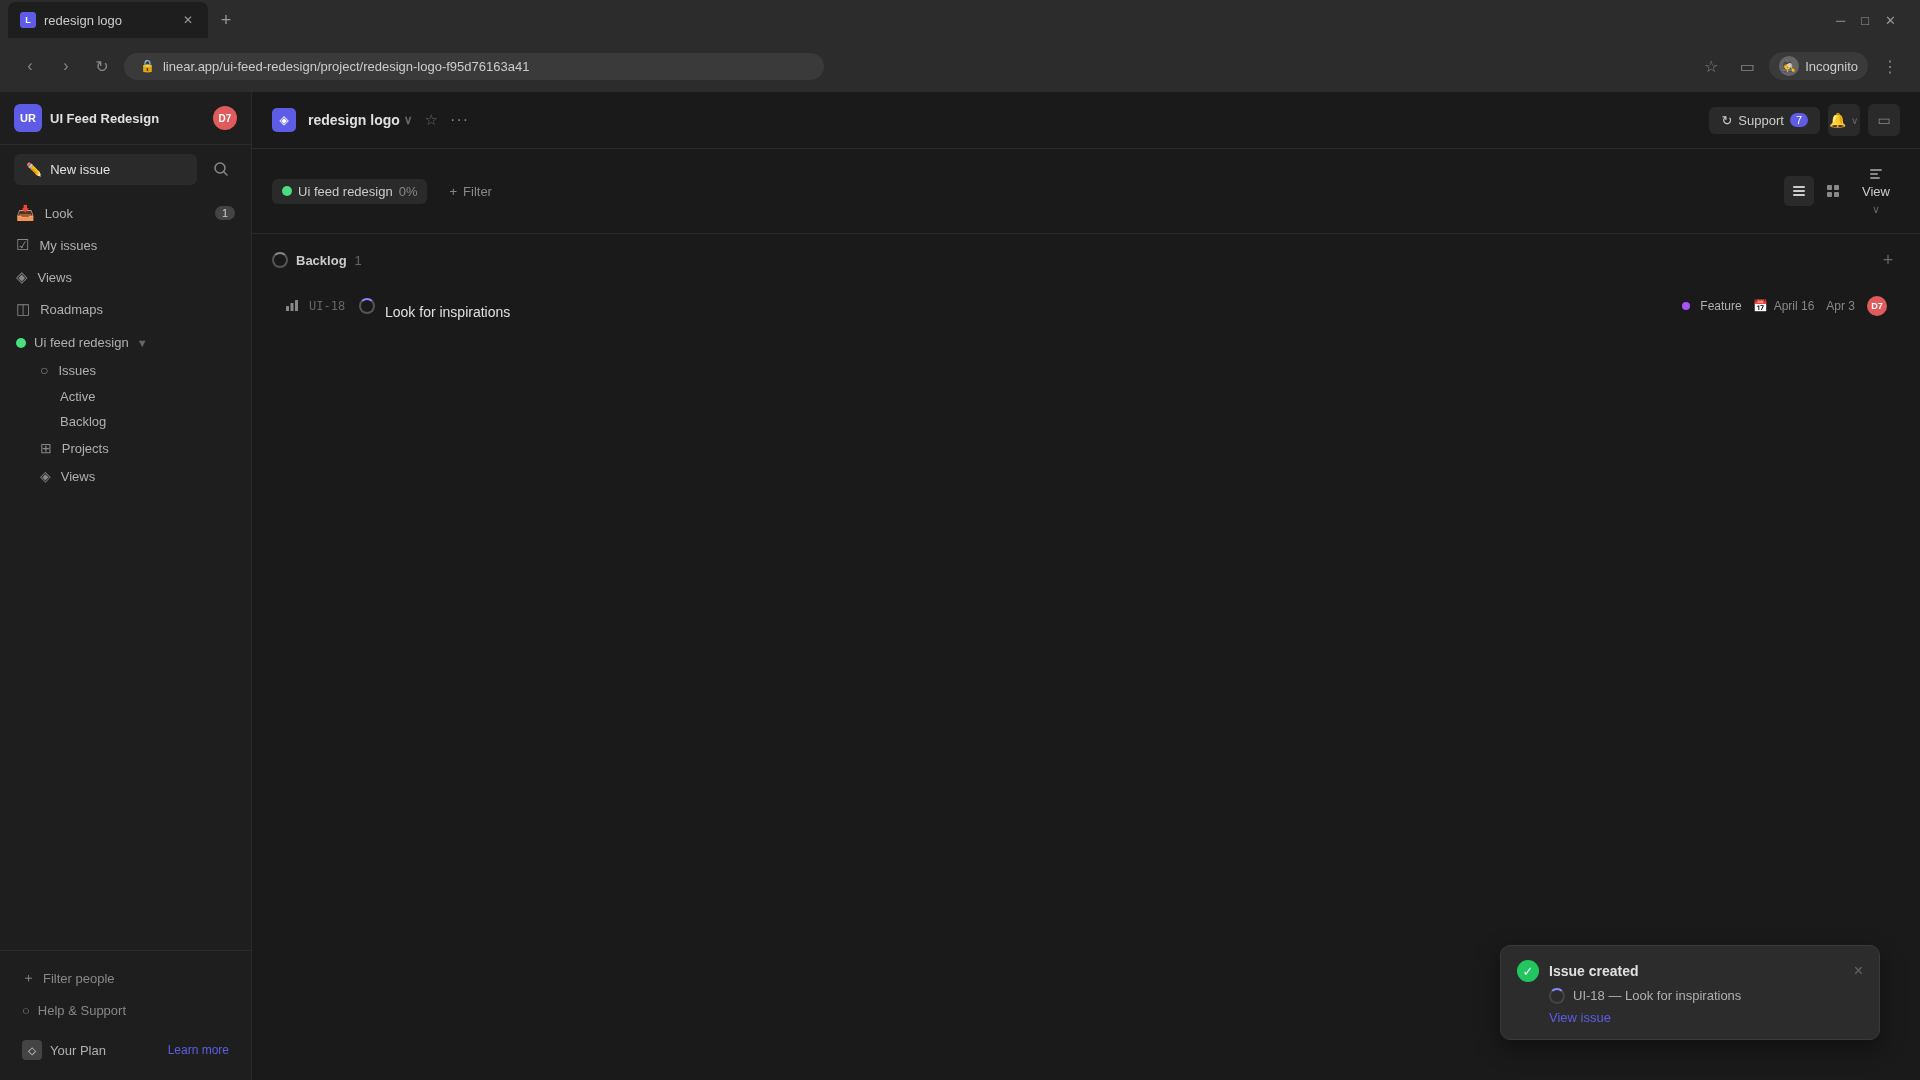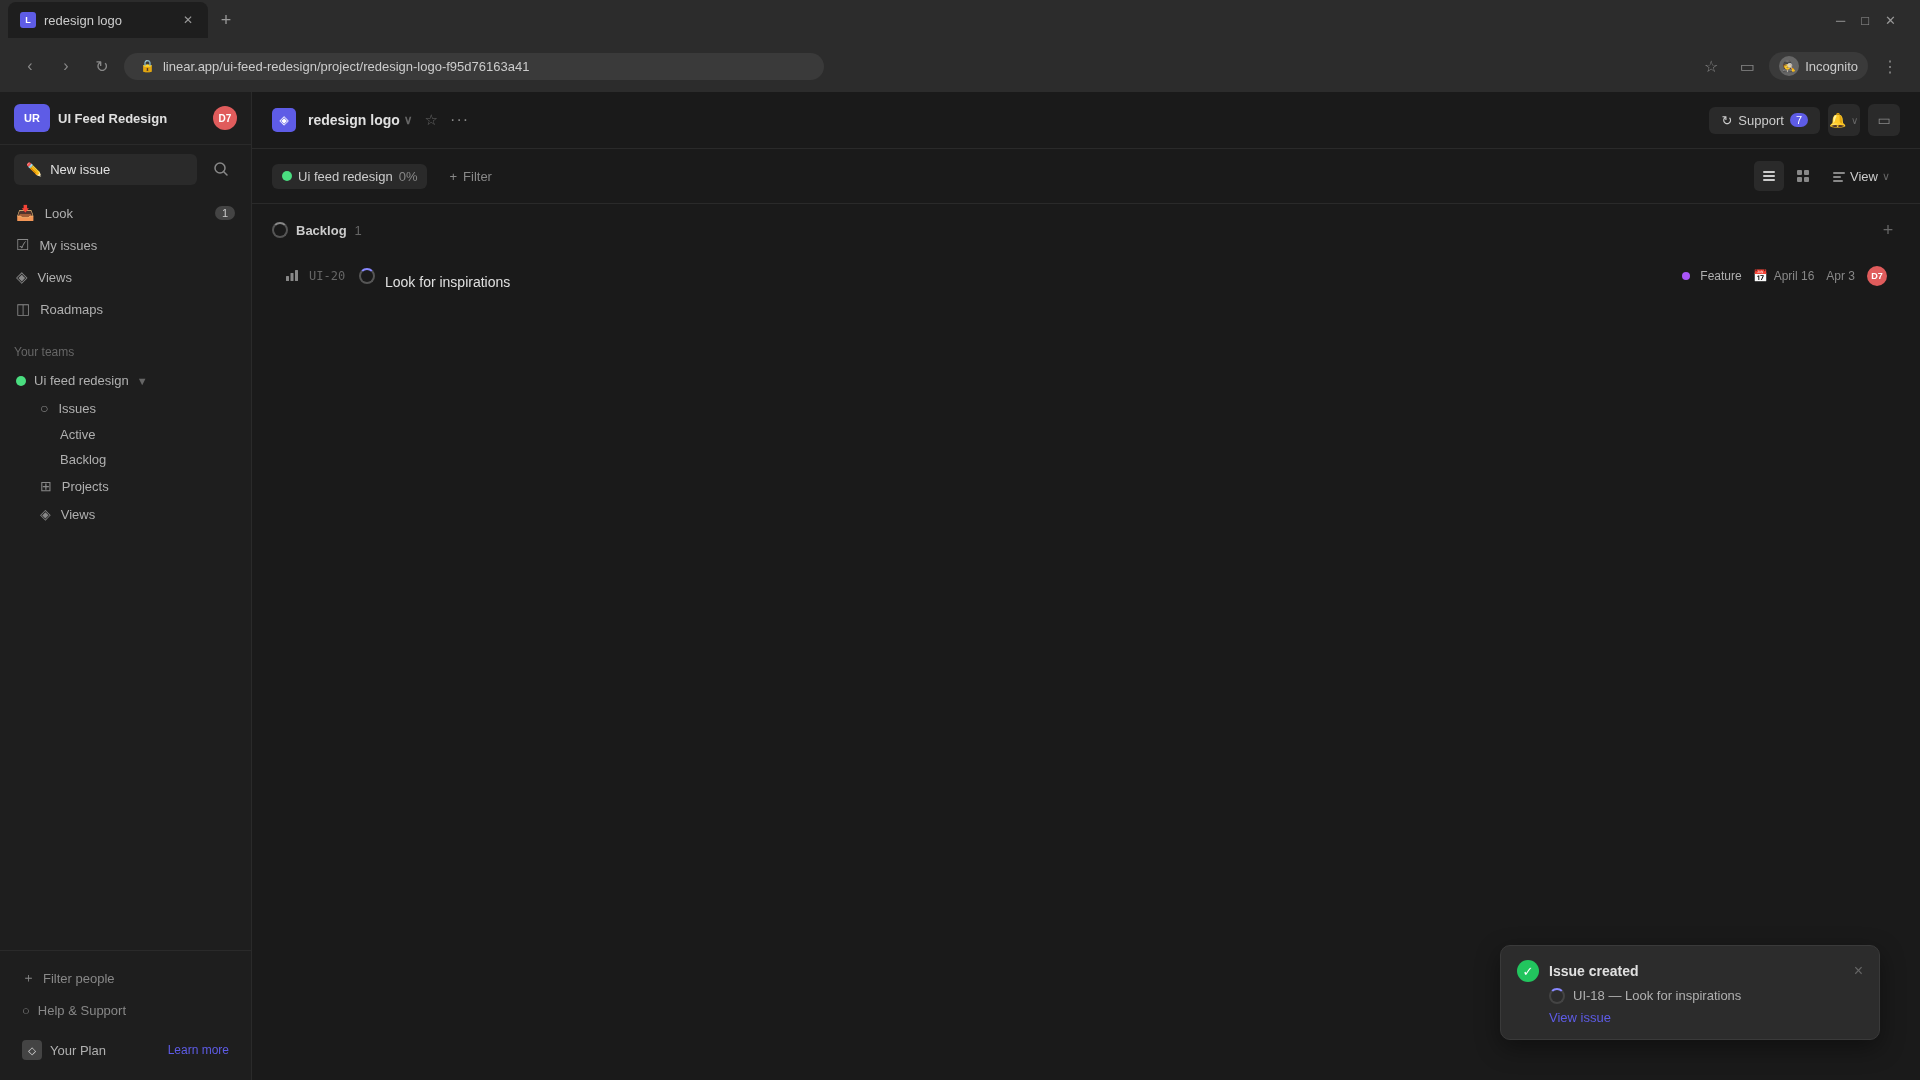--- a/index.html
+++ b/index.html
@@ -170,21 +170,21 @@
       flex-shrink: 0;
     }
     .sidebar-header {
       display: flex;
       align-items: center;
       padding: 12px 14px;
       gap: 8px;
       border-bottom: 1px solid #2a2a2a;
     }
     .workspace-avatar {
-      width: 36px;
+      width: 28px;
       height: 28px;
       background: #5e5ce6;
       border-radius: 6px;
       display: flex;
       align-items: center;
       justify-content: center;
       font-size: 11px;
       font-weight: 700;
       color: white;
       flex-shrink: 0;
@@ -510,20 +510,21 @@
     .view-btn.active { background: #2a2a2a; color: #ccc; }
     .view-dropdown {
       display: flex;
       align-items: center;
       gap: 4px;
       padding: 5px 10px;
       border-radius: 5px;
       cursor: pointer;
       color: #ccc;
       font-size: 13px;
+      flex-direction: column;
     }
 
     
     .backlog-section {
       padding: 0 20px;
     }
     .backlog-header {
       display: flex;
       align-items: center;
       padding: 14px 0 10px;
@@ -779,23 +780,20 @@
       <div class="nav-item">
         <span class="icon">◈</span>
         <span>Views</span>
       </div>
       <div class="nav-item">
         <span class="icon">◫</span>
         <span>Roadmaps</span>
       </div>
     </div>
 
-    <div class="sidebar-section">
-      <div class="sidebar-section-label">Your teams</div>
-    </div>
 
     <div style="padding: 0 8px;">
       <div class="team-header">
         <div class="team-dot"></div>
         <span>Ui feed redesign</span>
         <span class="team-chevron">▼</span>
       </div>
       <div class="team-sub-item">
         <span class="icon">○</span>
         <span>Issues</span>
@@ -910,21 +908,21 @@
         </div>
 
         <div class="issue-row">
           <span class="issue-bars">
             <svg width="14" height="14" viewBox="0 0 14 14" fill="none">
               <rect x="1" y="8" width="3" height="5" rx="0.5" fill="#888"></rect>
               <rect x="5.5" y="5" width="3" height="8" rx="0.5" fill="#888"></rect>
               <rect x="10" y="2" width="3" height="11" rx="0.5" fill="#888"></rect>
             </svg>
           </span>
-          <span class="issue-id">UI-20</span>
+          <span class="issue-id">UI-18</span>
           <div class="issue-spinner"></div>
           <span class="issue-title">Look for inspirations</span>
           <div class="issue-meta">
             <div class="feature-tag">
               <div class="feature-dot"></div>
               <span>Feature</span>
             </div>
             <div class="date-tag">
               <span class="date-icon">📅</span>
               <span>April 16</span>

